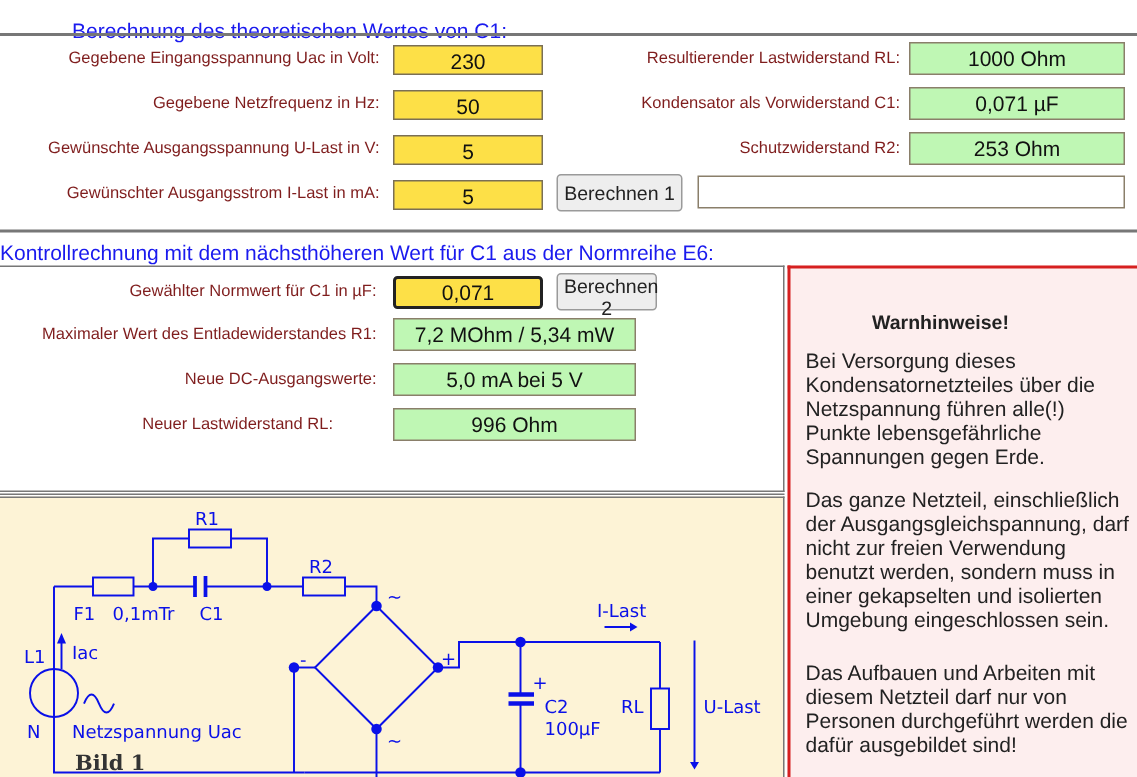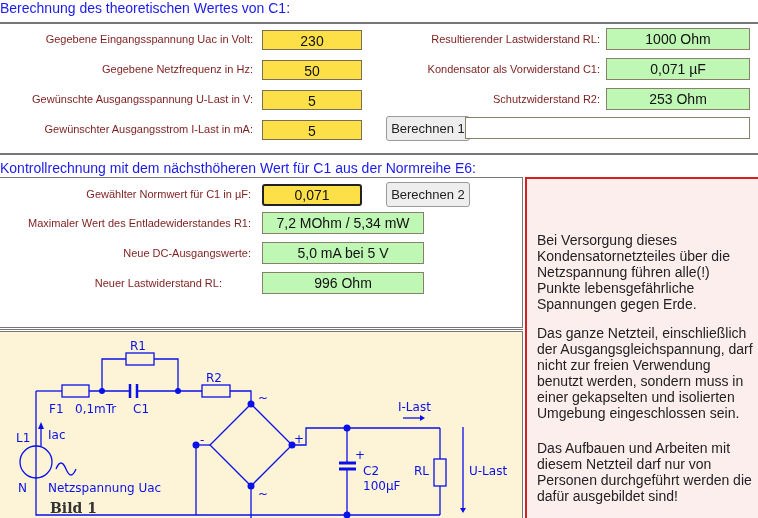--- a/index.html
+++ b/index.html
@@ -2,32 +2,32 @@
 <html><head>
 <meta charset="utf-8">
 <style>
   html, body { margin:0; padding:0; }
   body { width:758px; height:518px; overflow:hidden; background:#fff; font-family:"Liberation Sans", sans-serif; font-size:13px; color:#222; position:relative; }
   .section-title { position:absolute; left:0; color:#1a1aee; font-size:14px; white-space:nowrap; }
   .hr { position:absolute; left:0; height:0; border-top:2px solid #777; }
   .lbl { position:absolute; text-align:right; white-space:nowrap; font-size:11px; color:#7f1d1d; }
   .inbox { position:absolute; height:20px; border:1px solid #7a6f55; background:#fde047; text-align:center; line-height:20px; font-size:14px; color:#111; box-sizing:border-box; }
   .outbox { position:absolute; height:22px; border:1px solid #8a7f6a; background:#bff7b4; text-align:center; line-height:20px; font-size:14px; color:#111; box-sizing:border-box; }
-  .btn { position:absolute; height:25px; border:1px solid #9a9a9a; border-radius:3px; background:#eeeeee; font-family:"Liberation Sans", sans-serif; font-size:13px; color:#222; padding:0 4px; box-sizing:border-box;margin-left:15px; }
+  .btn { position:absolute; height:25px; border:1px solid #9a9a9a; border-radius:3px; background:#eeeeee; font-family:"Liberation Sans", sans-serif; font-size:13px; color:#222; padding:0 4px; box-sizing:border-box; }
   .emptybox { position:absolute; height:22px; border:1px solid #8a7f6a; background:#fff; box-sizing:border-box; }
   .panel { position:absolute; box-sizing:border-box; }
   .warn { position:absolute; left:525px; top:177px; width:240px; height:345px; border-left:2px solid #d62020; border-top:2px solid #d62020; background:#fdeeee; box-sizing:border-box; }
   .warn-title { position:absolute; left:0; width:200px; top:28px; text-align:center; font-weight:bold; font-size:13px; color:#222; }
   .warn-p { position:absolute; left:10px; width:228px; font-size:14px; line-height:16px; color:#222; white-space:pre-line; }
   .input-focus { border:2px solid #222; border-radius:3px; }
 </style>
 </head>
 <body>
 
-<div class="section-title" style="top:0;">Berechnung des theoretischen Wertes von C1:</div>
+<div class="section-title" style="top:12px;padding-left:48px;">Berechnung des theoretischen Wertes von C1:</div>
 <div class="hr" style="top:22px; width:758px;"></div>
 
 <div class="lbl" style="right:505px; top:33px;">Gegebene Eingangsspannung Uac in Volt:</div>
 <div class="inbox" style="left:262px; top:30px; width:100px;">230</div>
 
 <div class="lbl" style="right:505px; top:63px;">Gegebene Netzfrequenz in Hz:</div>
 <div class="inbox" style="left:262px; top:60px; width:100px;">50</div>
 
 <div class="lbl" style="right:505px; top:93px;">Gewünschte Ausgangsspannung U-Last in V:</div>
 <div class="inbox" style="left:262px; top:90px; width:100px;">5</div>
@@ -47,32 +47,33 @@
 <button class="btn" style="left:371px; top:116px; width:84px;">Berechnen 1</button>
 <div class="emptybox" style="left:465px; top:117px; width:285px;"></div>
 
 <div class="hr" style="top:153px; width:758px;"></div>
 <div class="section-title" style="top:160px;">Kontrollrechnung mit dem nächsthöheren Wert für C1 aus der Normreihe E6:</div>
 
 <div class="panel" style="left:0; top:177px; width:523px; height:151px; border:1px solid #777; border-left:none; background:#fff;"></div>
 
 <div class="lbl" style="right:507px; top:188px;">Gewählter Normwert für C1 in µF:</div>
 <div class="inbox input-focus" style="left:262px; top:184px; width:100px; height:22px; line-height:18px;">0,071</div>
-<button class="btn" style="left:371px; top:182px; width:84px;">Berechnen 2</button>
+<button class="btn" style="left:371px; top:182px; width:67px;">Berechnen 2</button>
 
 <div class="lbl" style="right:507px; top:217px;">Maximaler Wert des Entladewiderstandes R1:</div>
 <div class="outbox" style="left:262px; top:212px; width:162px;">7,2 MOhm / 5,34 mW</div>
 
 <div class="lbl" style="right:507px; top:247px;">Neue DC-Ausgangswerte:</div>
 <div class="outbox" style="left:262px; top:242px; width:162px;">5,0 mA bei 5 V</div>
 
 <div class="lbl" style="right:536px; top:277px;padding-left:44px;">Neuer Lastwiderstand RL:</div>
 <div class="outbox" style="left:262px; top:272px; width:162px;">996 Ohm</div>
 
 <div class="warn">
+  <div class="warn-title" style="left:0; width:200px;">Warnhinweise!</div>
   <div class="warn-p" style="top:53px;">Bei Versorgung dieses
 Kondensatornetzteiles über die
 Netzspannung führen alle(!)
 Punkte lebensgefährliche
 Spannungen gegen Erde.</div>
   <div class="warn-p" style="top:146px;">Das ganze Netzteil, einschließlich
 der Ausgangsgleichspannung, darf
 nicht zur freien Verwendung
 benutzt werden, sondern muss in
 einer gekapselten und isolierten

